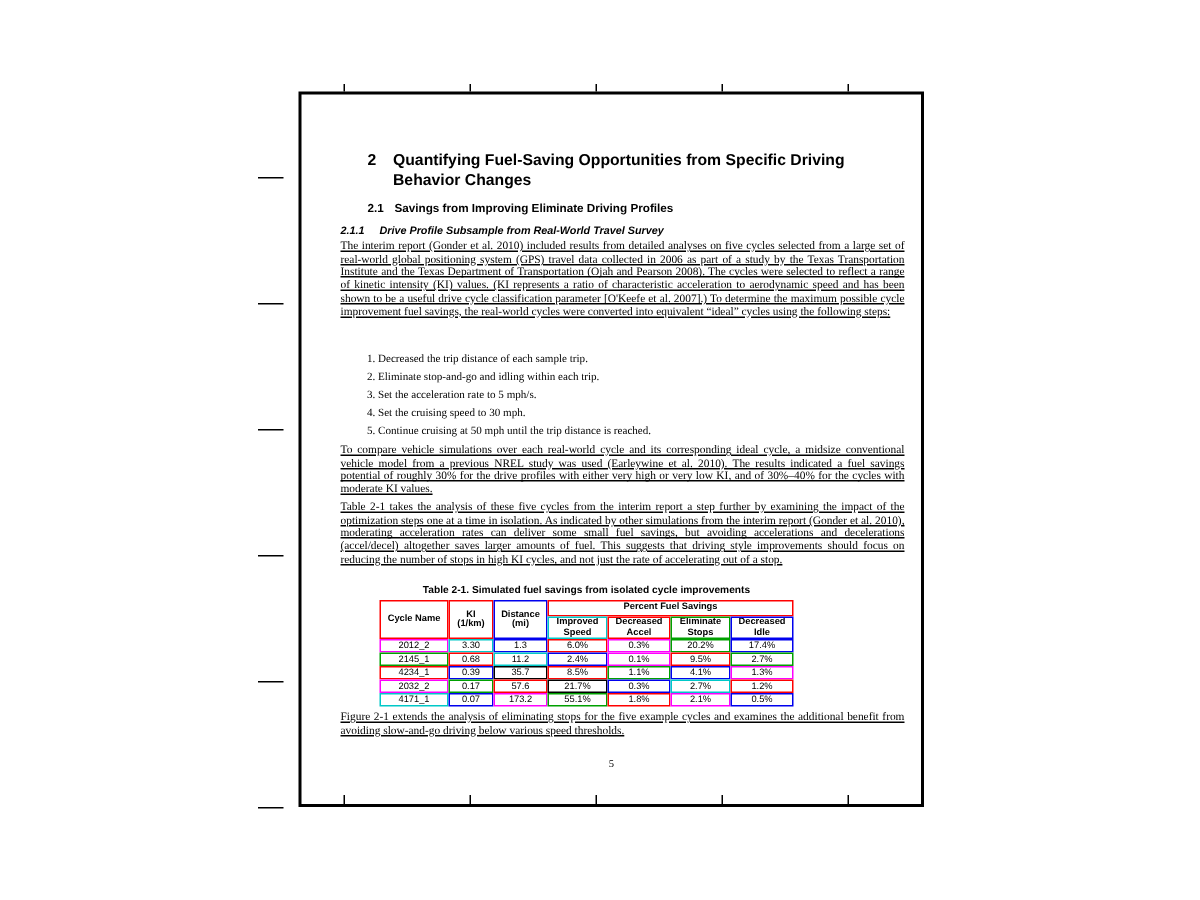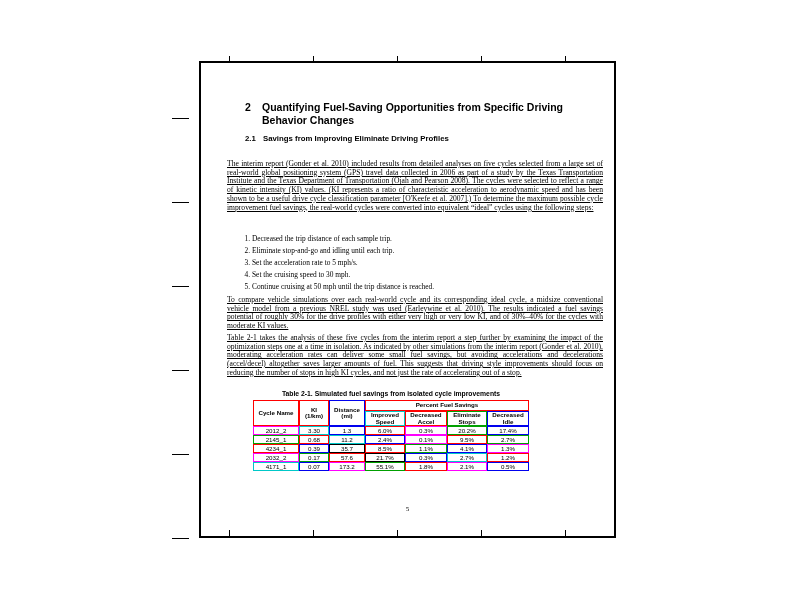--- a/index.html
+++ b/index.html
@@ -83,26 +83,30 @@
   <h1 class="chapter">
     <span class="num">2</span>
     <span class="ttl">Quantifying Fuel-Saving Opportunities from Specific Driving Behavior Changes</span>
   </h1>
 
   <h2 class="section">
     <span class="num">2.1</span>
     <span class="ttl">Savings from Improving Eliminate Driving Profiles</span>
   </h2>
 
+  <h3 class="subsection">
+    <span class="num">2.1.1</span>
+    <span class="ttl">Drive Profile Subsample from Real-World Travel Survey</span>
+  </h3>
 
   <p class="body" id="p1">The interim report (Gonder et al. 2010) included results from detailed analyses on five cycles selected from a large set of real-world global positioning system (GPS) travel data collected in 2006 as part of a study by the Texas Transportation Institute and the Texas Department of Transportation (Ojah and Pearson 2008). The cycles were selected to reflect a range of kinetic intensity (KI) values. (KI represents a ratio of characteristic acceleration to aerodynamic speed and has been shown to be a useful drive cycle classification parameter [O'Keefe et al. 2007].) To determine the maximum possible cycle improvement fuel savings, the real-world cycles were converted into equivalent “ideal” cycles using the following steps:</p>
 
   <ol class="steps" id="steps-list">
       <li>Decreased the trip distance of each sample trip.</li>
-      <li>Eliminate stop-and-go and idling until each trip.</li>
+      <li>Eliminate stop-and-go and idling within each trip.</li>
       <li>Set the acceleration rate to 5 mph/s.</li>
       <li>Set the cruising speed to 30 mph.</li>
       <li>Continue cruising at 50 mph until the trip distance is reached.</li>
     </ol>
 
   <p class="body" id="p2">To compare vehicle simulations over each real-world cycle and its corresponding ideal cycle, a midsize conventional vehicle model from a previous NREL study was used (Earleywine et al. 2010). The results indicated a fuel savings potential of roughly 30% for the drive profiles with either very high or very low KI, and of 30%–40% for the cycles with moderate KI values.</p>
 
   <p class="body" id="p3">Table 2-1 takes the analysis of these five cycles from the interim report a step further by examining the impact of the optimization steps one at a time in isolation. As indicated by other simulations from the interim report (Gonder et al. 2010), moderating acceleration rates can deliver some small fuel savings, but avoiding accelerations and decelerations (accel/decel) altogether saves larger amounts of fuel. This suggests that driving style improvements should focus on reducing the number of stops in high KI cycles, and not just the rate of accelerating out of a stop.</p>
 
   <div class="tbl-caption">Table 2-1. Simulated fuel savings from isolated cycle improvements</div>
@@ -175,20 +179,21 @@
             <td style="border-color: rgb(255, 0, 255);">173.2</td>
             <td style="border-color: rgb(0, 160, 0);">55.1%</td>
             <td style="border-color: rgb(255, 0, 0);">1.8%</td>
             <td style="border-color: rgb(255, 0, 255);">2.1%</td>
             <td style="border-color: rgb(0, 0, 238);">0.5%</td>
           </tr>
         </tbody>
       </table>
   </div>
 
+  <p class="body" id="p4">Figure 2-1 extends the analysis of eliminating stops for the five example cycles and examines the additional benefit from avoiding slow-and-go driving below various speed thresholds.</p>
 
   <div class="pagenum">5</div>
 
 <div class="tick top" style="left: 28px;"></div>
     <div class="tick top" style="left: 112px;"></div>
     <div class="tick top" style="left: 196px;"></div>
     <div class="tick top" style="left: 280px;"></div>
     <div class="tick top" style="left: 364px;"></div>
     <div class="tick bottom" style="left: 28px;"></div>
     <div class="tick bottom" style="left: 112px;"></div>

